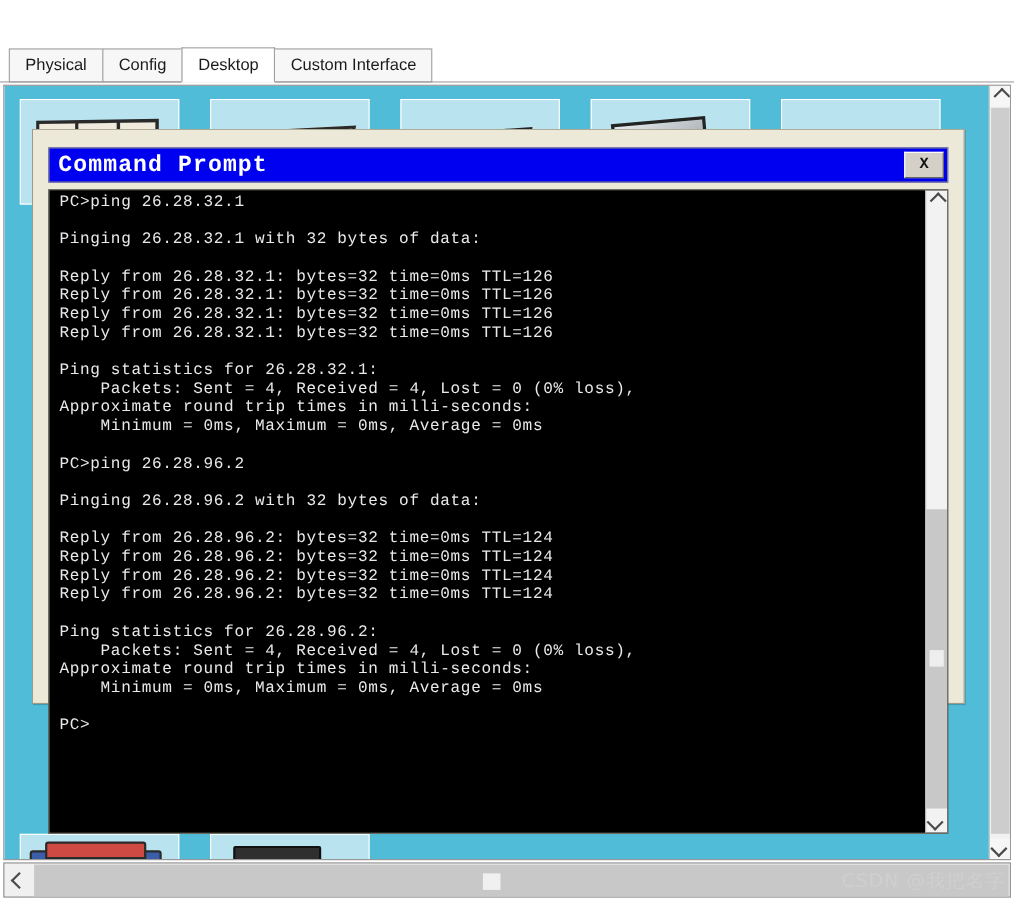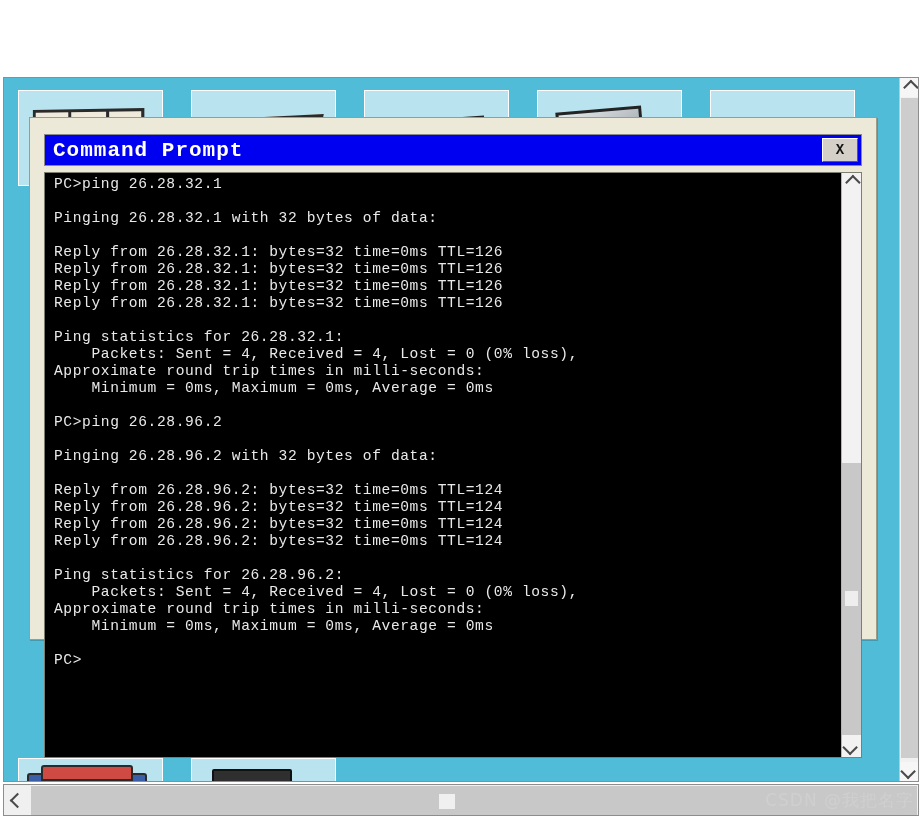--- a/index.html
+++ b/index.html
@@ -470,20 +470,36 @@
     font-family: "DejaVu Sans", sans-serif;
     pointer-events: none;
   }
 </style>
 </head>
 <body>
 
 <div id="app">
 
 
+  <div class="tabstrip">
+    <div class="tabs">
+      <div class="tab">
+        <span>Physical</span>
+      </div>
+      <div class="tab">
+        <span>Config</span>
+      </div>
+      <div class="tab active">
+        <span>Desktop</span>
+      </div>
+      <div class="tab">
+        <span>Custom Interface</span>
+      </div>
+    </div>
+  </div>
 
   <div class="desktop-pane">
     <div class="desktop-bg">
 
       <div class="desk-icon" style="left:14px;">
         <span class="art">
             <span class="mon-a"></span>
           </span>
       </div>
       <div class="desk-icon" style="left:187px;">

